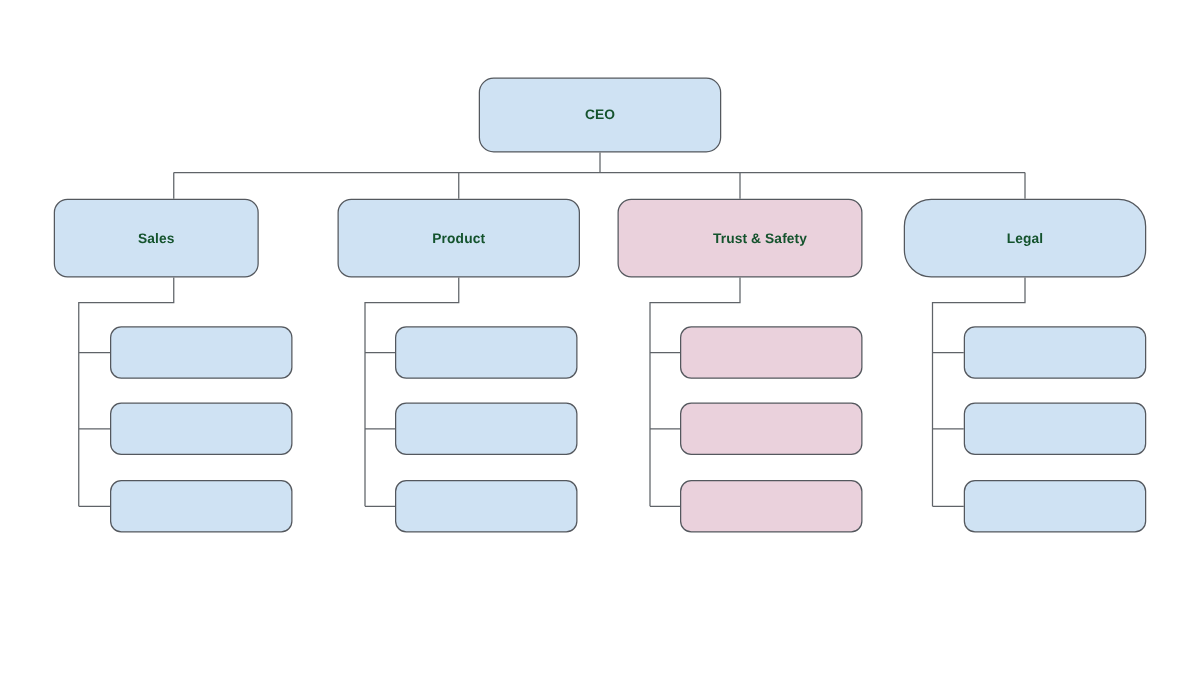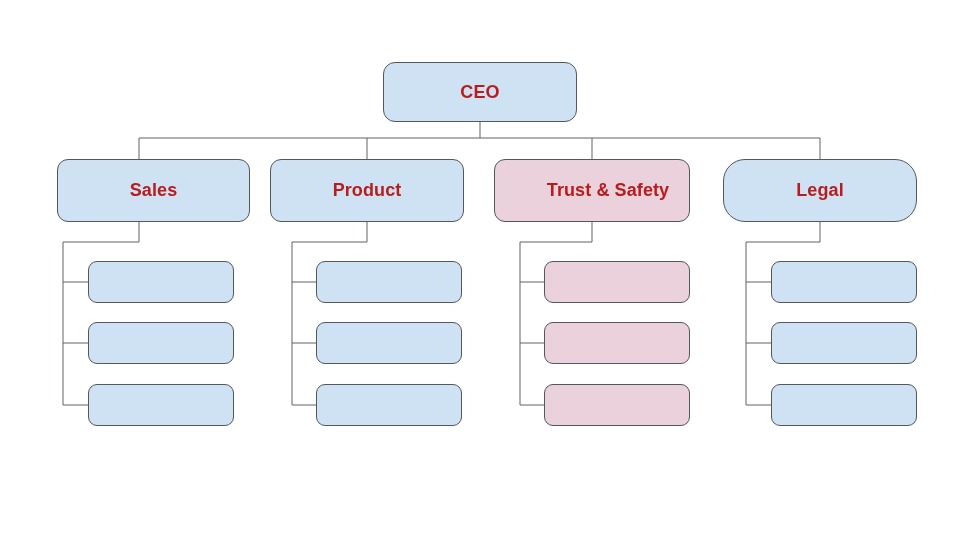--- a/index.html
+++ b/index.html
@@ -22,22 +22,22 @@
     pointer-events: none;
   }
   .node {
     position: absolute;
     box-sizing: border-box;
     border: 1.5px solid #54585e;
     display: flex;
     align-items: center;
     justify-content: center;
     font-weight: bold;
-    font-size: 18px;
-    color: #b91c1c;
+    font-size: 11px;
+    color: #14532d;
     letter-spacing: 0.1px;
   }
   .fill-blue { background: #cfe2f3; }
   .fill-pink { background: #ead1dc; padding-left: 32px; }
   .node-lg { border-radius: 12px; }
   .node-md { border-radius: 11px; }
   .node-sm { border-radius: 9px; }
 </style>
 </head>
 <body>
@@ -54,21 +54,21 @@
 
     <path d="M592 222 V242 H520 V405 M520 282 H544 M520 343 H544 M520 405 H544"></path>
 
     <path d="M820 222 V242 H746 V405 M746 282 H771 M746 343 H771 M746 405 H771"></path>
   </svg>
 
   <div class="node node-lg fill-blue" style="left:383px; top:62px; width:194px; height:60px;">
     <span>CEO</span>
   </div>
 
-  <div class="node node-md fill-blue" style="left:57px; top:159px; width:193px; height:63px;">
+  <div class="node node-md fill-blue" style="left:43px; top:159px; width:164px; height:63px;">
     <span>Sales</span>
   </div>
   <div class="node node-md fill-blue" style="left:270px; top:159px; width:194px; height:63px;">
     <span>Product</span>
   </div>
   <div class="node node-md fill-pink" style="left:494px; top:159px; width:196px; height:63px;">
     <span>Trust &amp; Safety</span>
   </div>
   <div class="node node-md fill-blue" style="left:723px; top:159px; width:194px; height:63px;border-radius:22px;">
     <span>Legal</span>

